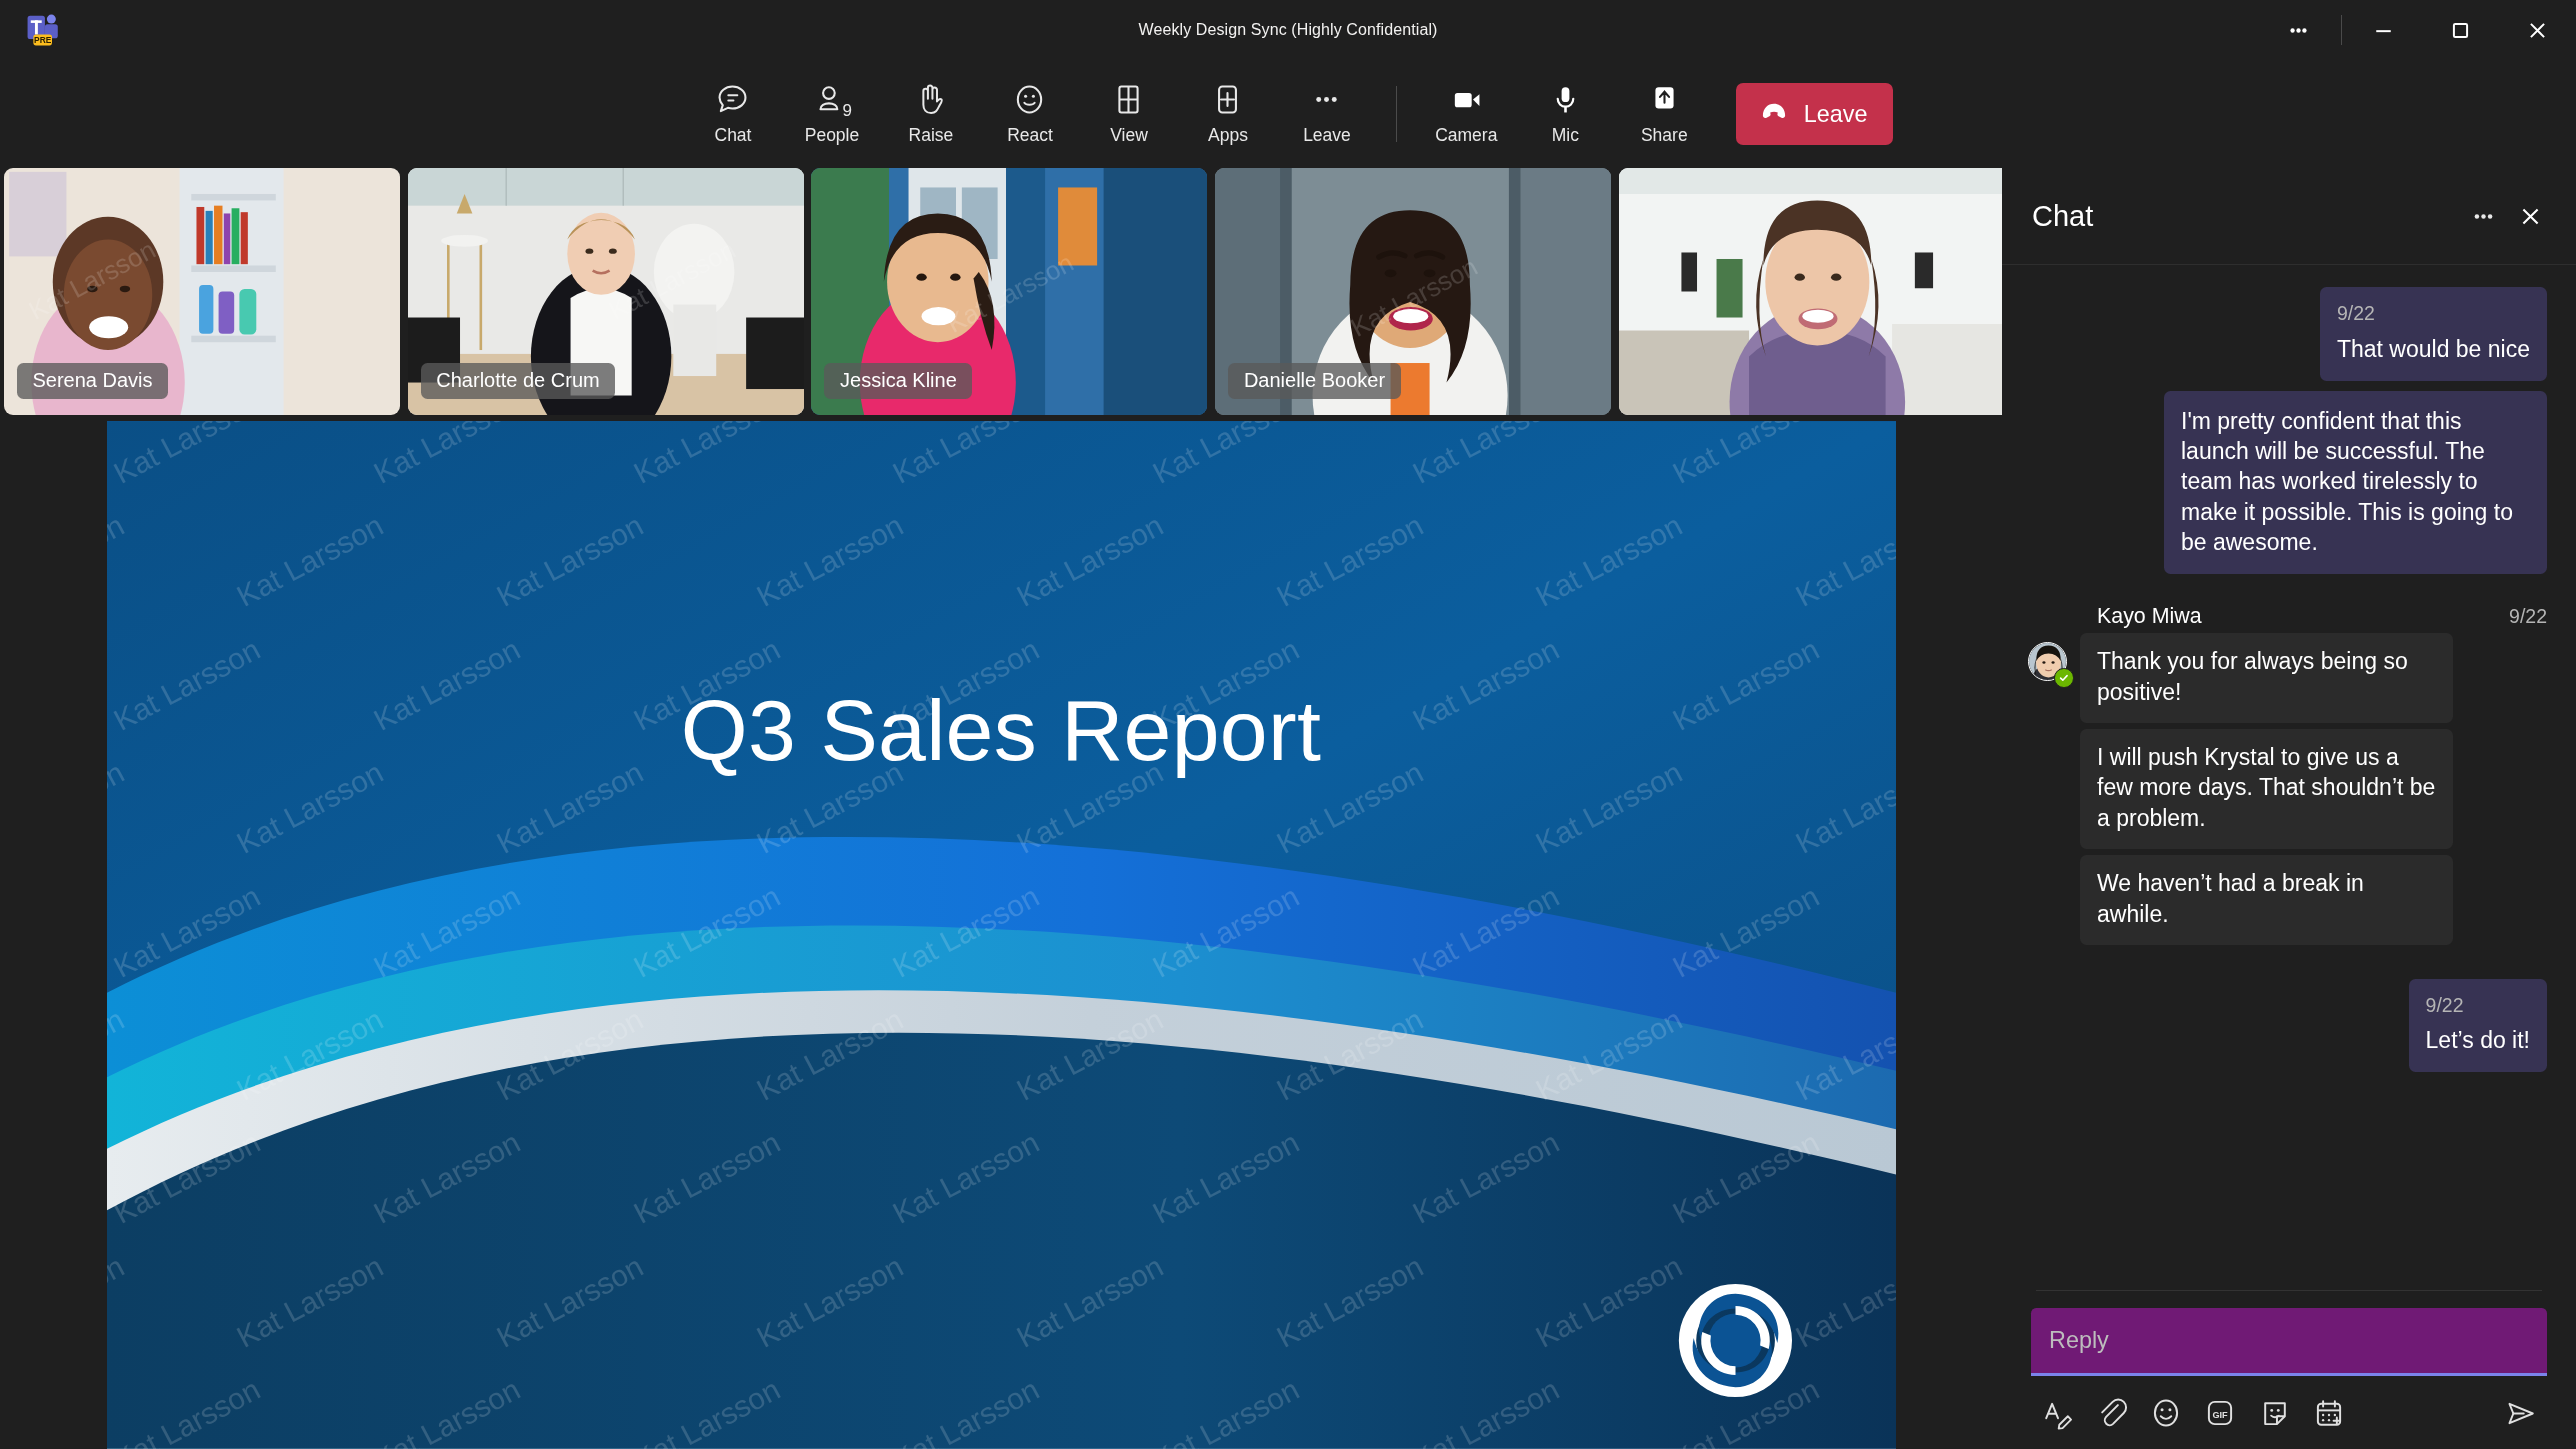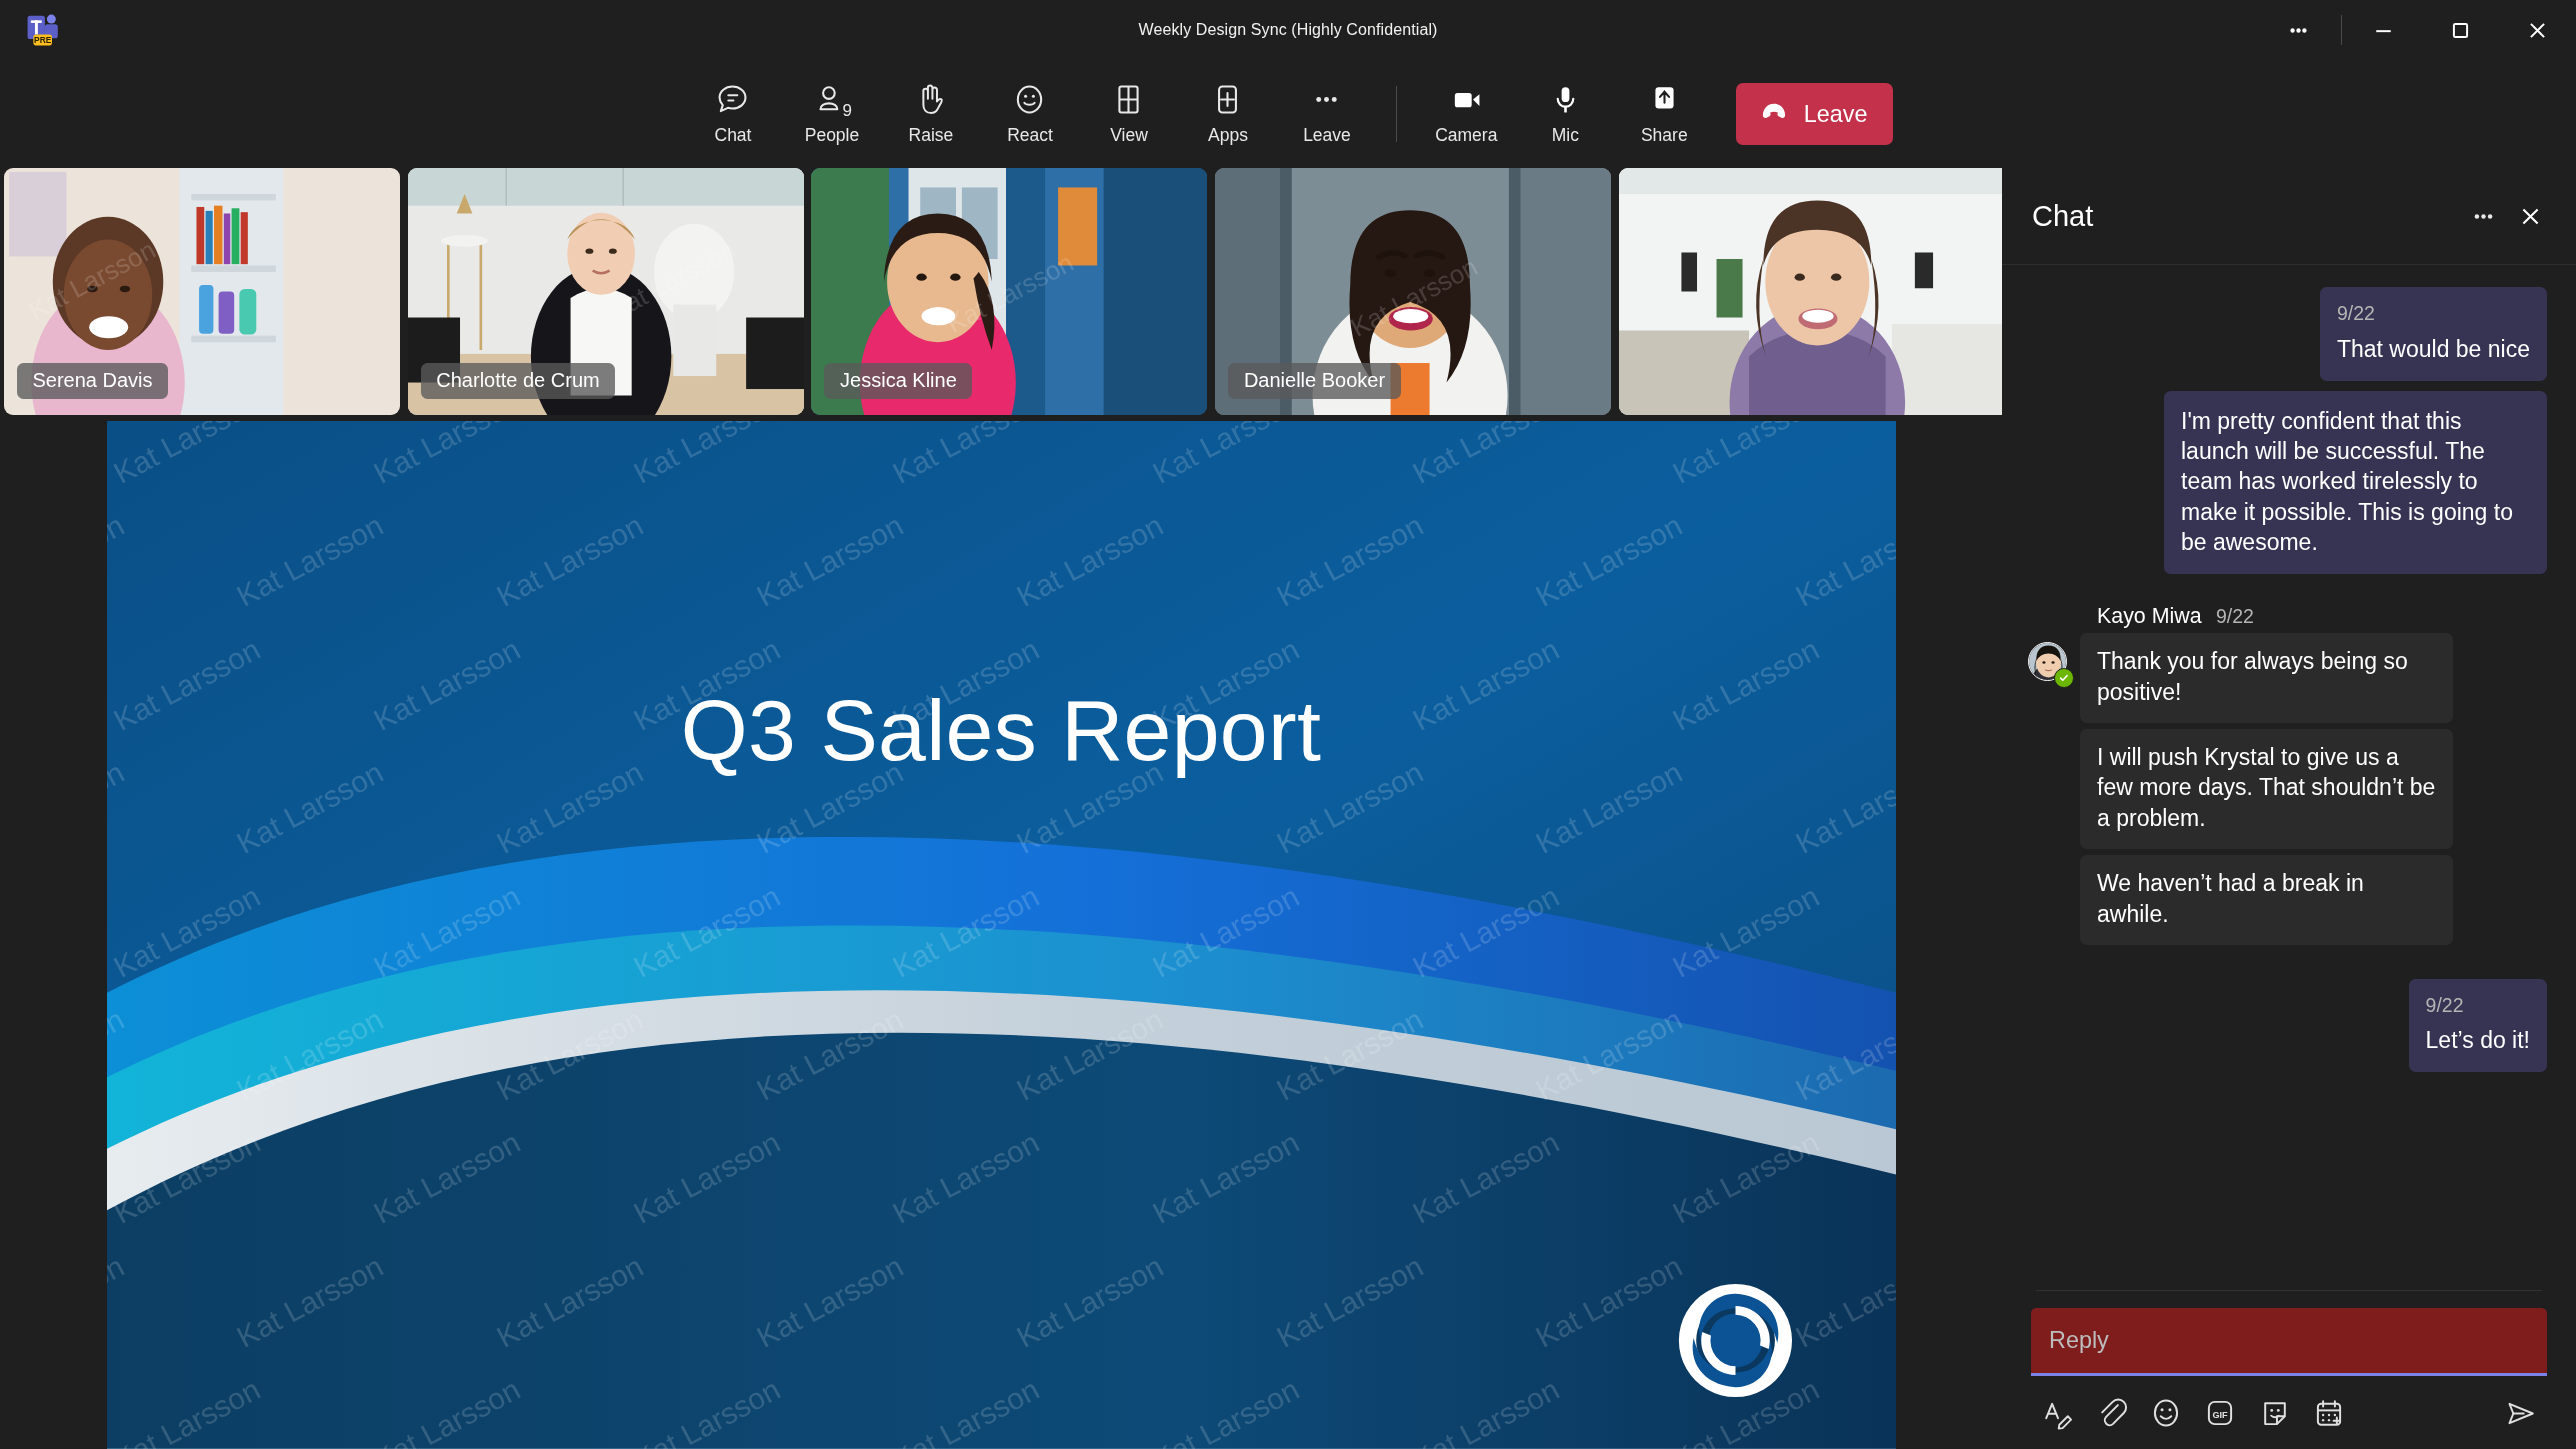--- a/index.html
+++ b/index.html
@@ -148,32 +148,32 @@
   .avatar {
     width: 39px; height: 39px; border-radius: 50%; overflow: hidden; position: relative;
     border: 1.3px solid #ffffff;
   }
   .presence {
     position: absolute; left: 26px; top: 64px; width: 19.5px; height: 19.5px;
     border-radius: 50%; background: #6bb700; border: 1.9px solid #1f1f1f;
     display: flex; align-items: center; justify-content: center;
   }
   .in-col { flex: 1; display: flex; flex-direction: column; gap: 6.5px; }
-  .in-meta { display: flex; align-items: baseline; gap: 14.3px; padding-left: 17px; margin-bottom: -2.6px; }
+  .in-meta { display: flex; align-items: baseline; gap: 14.3px; padding-left: 17px; margin-bottom: -2.6px; justify-content: space-between; }
   .in-author { color: #ffffff; font-size: 21.4px; }
   .in-ts { color: #b5b5b5; font-size: 19.5px; }
   .in-bubble {
     background: #2b2b2b; border-radius: 6.5px; padding: 13px 17px 15.6px 17px;
     color: #ffffff; font-size: 23px; line-height: 1.32; max-width: 373px;
   }
 
   .compose { flex: 0 0 auto; padding: 0 29px 15.6px 29px; }
   .compose-sep { height: 0.6px; background: #333; margin: 0 5.2px 18px 5.2px; }
   .reply-box {
-    background: #7f1d1d; border-radius: 5.2px 5.2px 0 0; height: 68px;
+    background: #701a75; border-radius: 5.2px 5.2px 0 0; height: 68px;
     display: flex; align-items: center; padding: 0 18px;
     border-bottom: 3.9px solid #7b83eb;
   }
   .reply-ph { color: #bdbdbd; font-size: 23.4px; }
   .compose-icons {
     display: flex; align-items: center; gap: 14.3px; margin-top: 17px; padding: 0 6.5px;
   }
   .cicon {
     width: 40px; height: 40px; display: flex; align-items: center; justify-content: center;
     color: #e0e0e0; border-radius: 5.2px; cursor: pointer;

